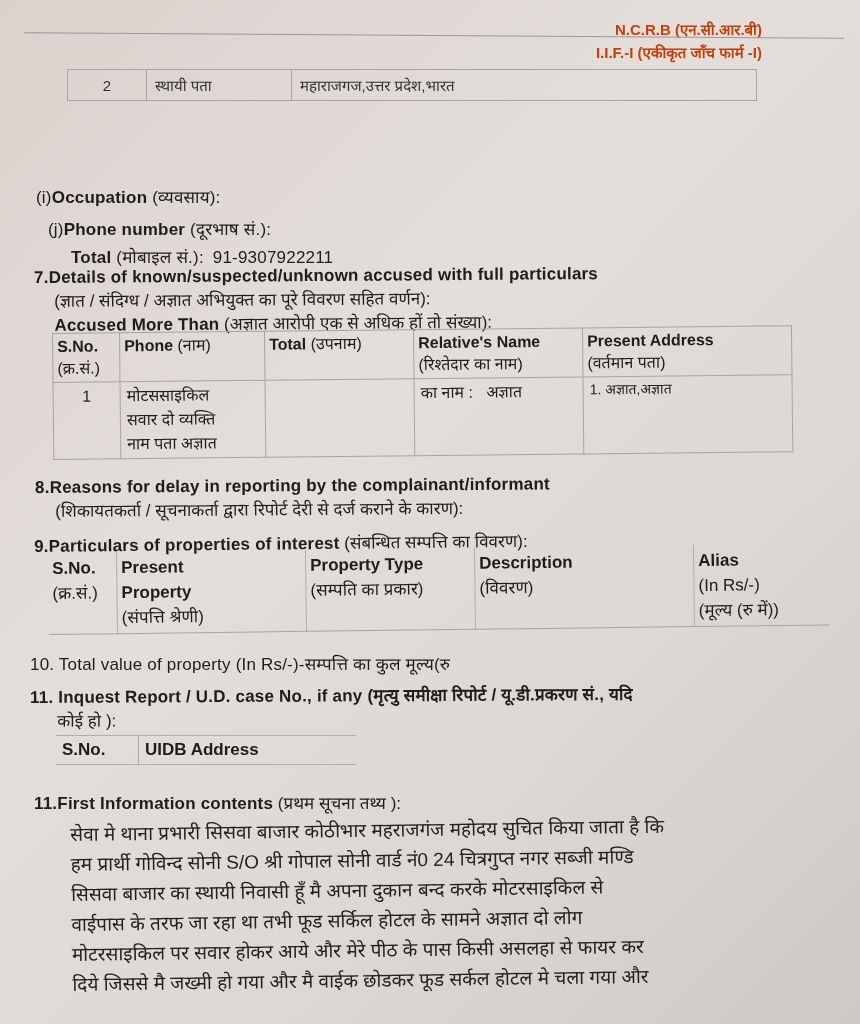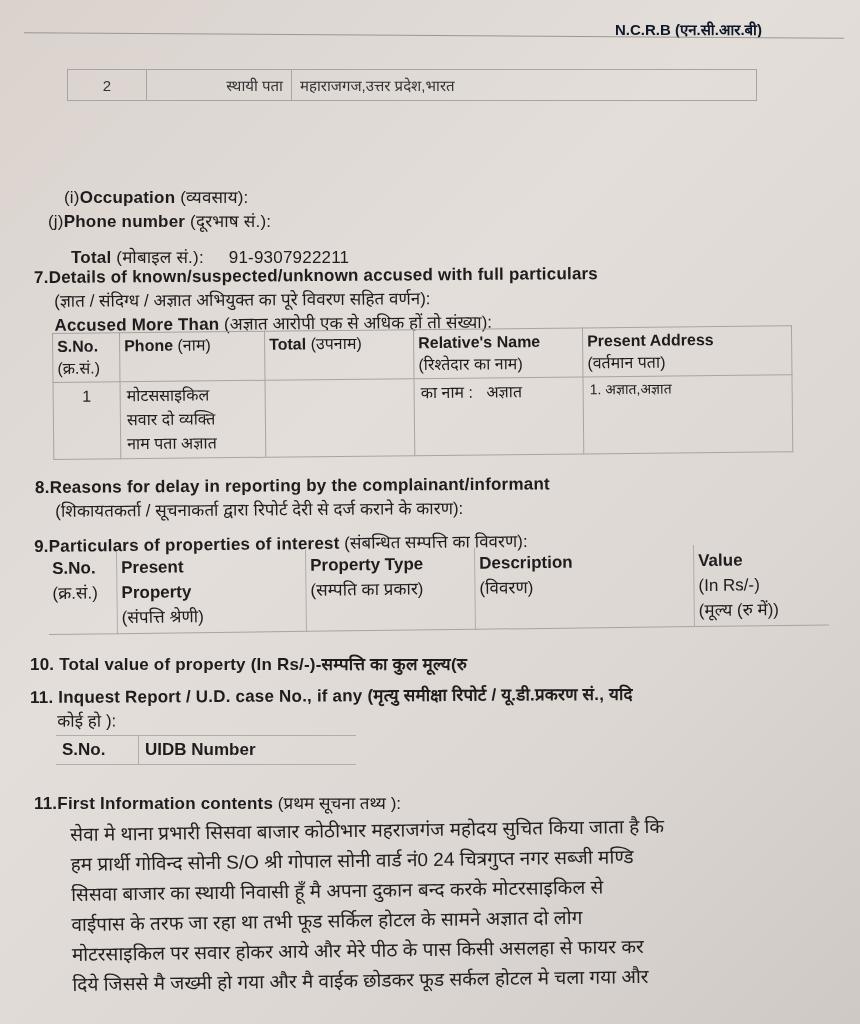--- a/index.html
+++ b/index.html
@@ -3,21 +3,21 @@
 <meta charset="utf-8">
 <style>
   html, body { margin: 0; padding: 0; }
   body {
     width: 860px; height: 1024px; overflow: hidden; position: relative;
     background: linear-gradient(135deg, #d9d2cd 0%, #e4deda 40%, #ddd7d3 70%, #cfc9c5 100%);
     color: #1e1c1c;
     font-family: "Liberation Sans", "DejaVu Sans", sans-serif;
   }
   .abs { position: absolute; }
-  .hdr { right: 96px; text-align: right; font-size: 15px; line-height: 23px; font-weight: bold; color: #0f172a; }
+  .hdr { right: 96px; text-align: right; font-size: 15px; line-height: 23px; font-weight: bold; color: #c2410c; }
   .hline { left: 24px; width: 820px; height: 1px; background: #9c9794; top: 35px; transform: rotate(0.4deg); }
   table { border-collapse: collapse; }
   .tbl-border td, .tbl-border th { border: 1px solid #a9a4a1; }
   .row2 { left: 67px; top: 69px; width: 690px; height: 32px; font-size: 15px; }
   .row2 td { padding: 2px 8px; vertical-align: middle; color: #333; }
   .lbl { font-size: 17px; font-weight: bold; letter-spacing: 0.2px; }
   .lbl .h { font-weight: normal; }
   .sec { font-size: 17px; line-height: 24px; }
   .t7 { left: 52px; top: 333px; width: 740px; font-size: 16px; transform: rotate(-0.6deg); transform-origin: left top; }
   .t7 th { text-align: left; vertical-align: top; font-weight: bold; padding: 2px 4px; line-height: 22px; }
@@ -31,47 +31,48 @@
   .t11 { left: 56px; top: 735px; width: 300px; }
   .t11 td { border-top: 1px solid #b2adaa; border-bottom: 1px solid #b2adaa; font-size: 17px; font-weight: bold; padding: 4px 6px; }
   .para { left: 70px; top: 820px; width: 720px; font-size: 19px; line-height: 30px; color: #232121; transform: rotate(-0.8deg); transform-origin: left top; }
   .para div { white-space: nowrap; }
 </style>
 </head>
 <body>
 
 <div class="abs hdr" style="top:18px; right:98px;">
   <div>N.C.R.B (एन.सी.आर.बी)</div>
+  <div>I.I.F.-I (एकीकृत जाँच फार्म -I)</div>
 </div>
 <div class="abs hline"></div>
 
 <table class="abs row2 tbl-border">
   <tbody>
       <tr>
     <td style="width:62px; text-align:center;">2</td>
-    <td style="width:128px;text-align:right;">स्थायी पता</td>
+    <td style="width:128px;">स्थायी पता</td>
     <td>महाराजगज,उत्तर प्रदेश,भारत</td>
   </tr>
 </tbody>
   </table>
 
-<div class="abs lbl" style="left:64px; top:185px;">
+<div class="abs lbl" style="left:36px; top:185px;">
   <span style="font-weight:normal">(i)</span><span>Occupation</span>
   <span class="h">(व्यवसाय):</span>
   <span></span>
 </div>
 
-<div class="abs lbl" style="left:48px; top:209px;">
+<div class="abs lbl" style="left:48px; top:217px;">
   <span style="font-weight:normal">(j)</span><span>Phone number</span>
   <span class="h">(दूरभाष सं.):</span>
 </div>
 <div class="abs lbl" style="left:71px; top:245px;">
   <span>Total</span>
   <span class="h">(मोबाइल सं.):</span>
-  <span class="h" style="margin-left:20px">91-9307922211</span>
+  <span class="h" style="margin-left:4px">91-9307922211</span>
 </div>
 
 <div class="abs sec" style="left:34px; top:266px; transform:rotate(-0.4deg); transform-origin:left top;">
   <div class="lbl">7.Details of known/suspected/unknown accused with full particulars</div>
   <div style="padding-left:20px; font-size:17px;">(ज्ञात / संदिग्ध / अज्ञात अभियुक्त का पूरे विवरण सहित वर्णन):</div>
   <div style="padding-left:20px;">
     <span class="lbl">Accused More Than</span>
     <span>(अज्ञात आरोपी एक से अधिक हों तो संख्या):</span>
   </div>
 </div>
@@ -123,41 +124,41 @@
     </th>
     <th style="width:160px;">
       <span>Property Type</span><br>
       <span class="h">(सम्पति का प्रकार)</span>
     </th>
     <th style="width:210px;">
       <span>Description</span><br>
       <span class="h">(विवरण)</span>
     </th>
     <th>
-      <span>Value</span><br>
+      <span>Alias</span><br>
       <span class="h">(In Rs/-)</span><br>
       <span class="h">(मूल्य (रु में))</span>
     </th>
   </tr>
 </tbody>
   </table>
 
 <div class="abs sec lbl" style="left:30px; top:653px; font-weight:normal;">
-  <span style="font-weight:bold">10. Total value of property (In Rs/-)-सम्पत्ति का कुल मूल्य(रु</span>
+  <span style="font-weight:normal">10. Total value of property (In Rs/-)-सम्पत्ति का कुल मूल्य(रु</span>
 </div>
 
 <div class="abs sec" style="left:30px; top:686px; transform:rotate(-0.3deg); transform-origin:left top;">
   <div class="lbl">11. Inquest Report / U.D. case No., if any (मृत्यु समीक्षा रिपोर्ट / यू.डी.प्रकरण सं., यदि</div>
   <div style="padding-left:27px;">कोई हो ):</div>
 </div>
 <table class="abs t11">
   <tbody>
       <tr>
     <td style="width:70px; border-right:1px solid #b2adaa;">S.No.</td>
-    <td>UIDB Number</td>
+    <td>UIDB Address</td>
   </tr>
 </tbody>
   </table>
 
 <div class="abs sec" style="left:34px; top:792px;">
   <span class="lbl">11.First Information contents</span>
   <span>(प्रथम सूचना तथ्य ):</span>
 </div>
 <div class="abs para">
   <div>सेवा मे थाना प्रभारी सिसवा बाजार कोठीभार महराजगंज महोदय सुचित किया जाता है कि</div>

